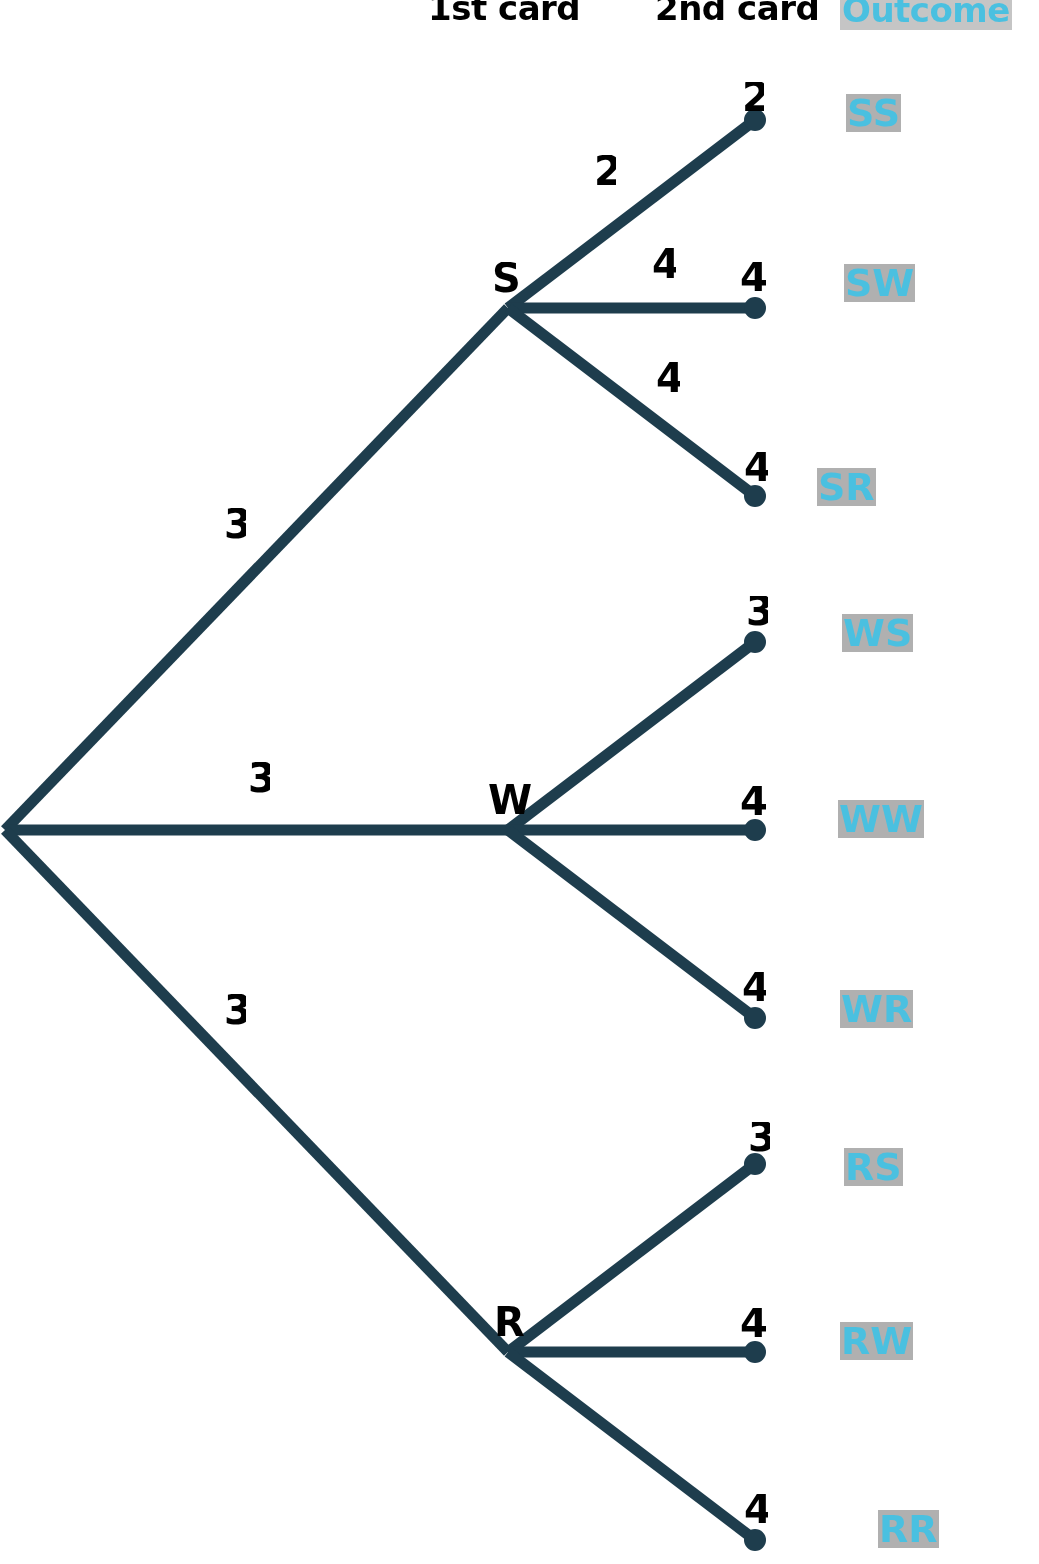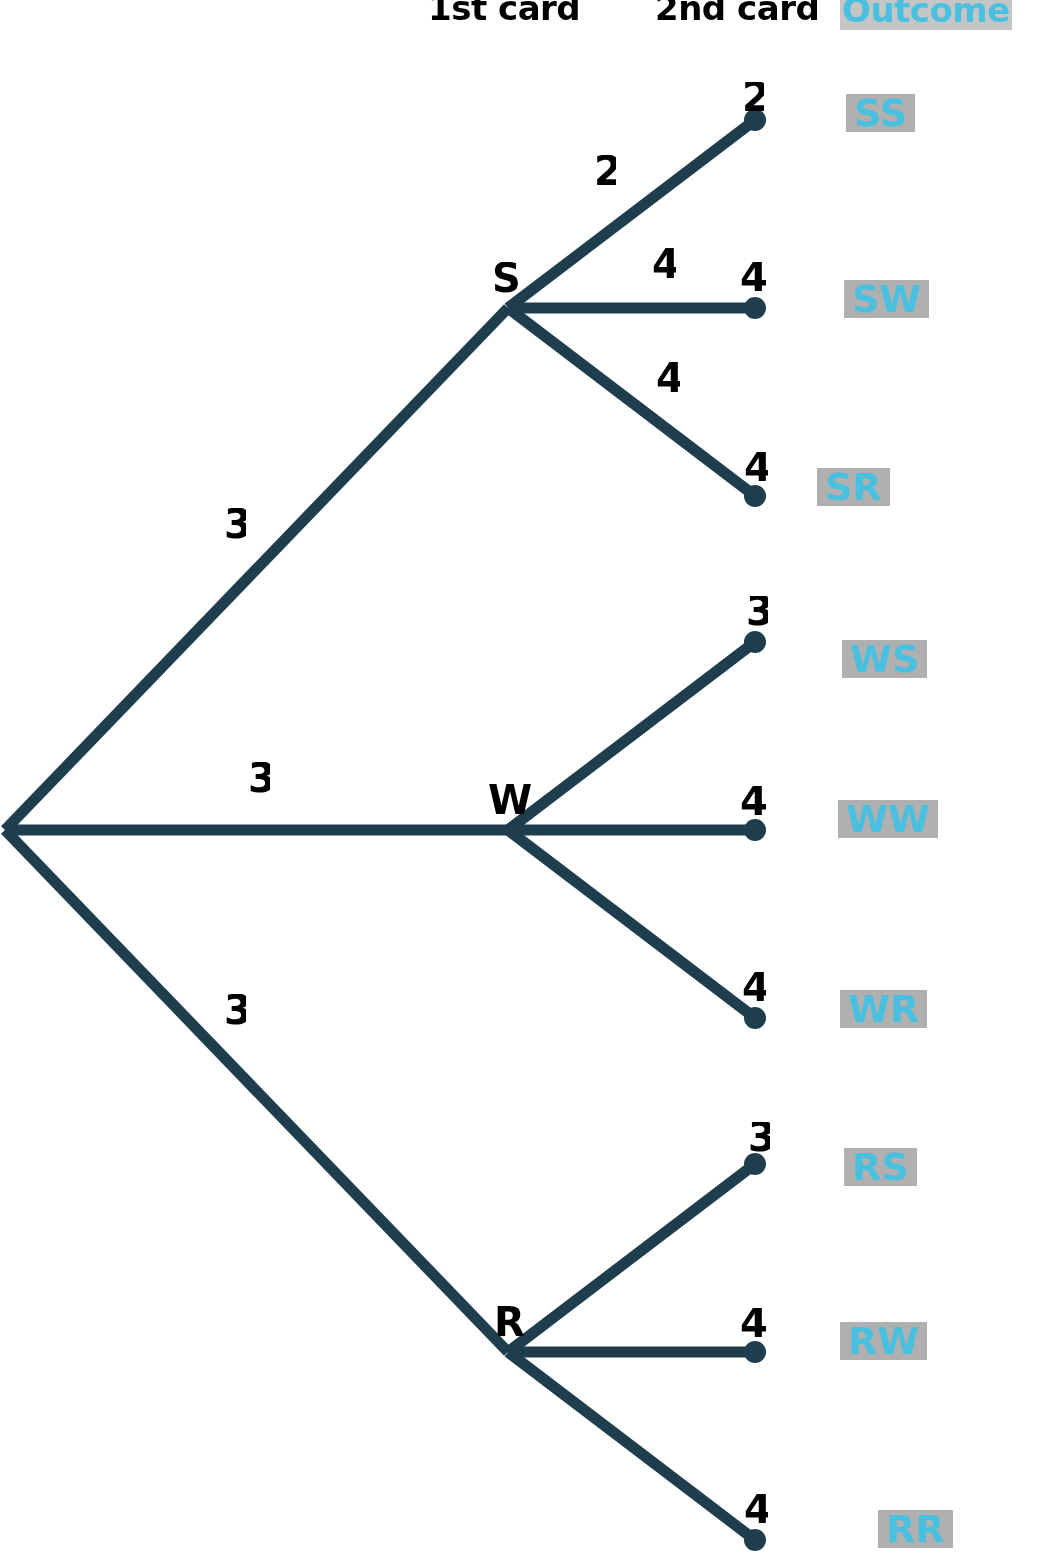--- a/index.html
+++ b/index.html
@@ -28,21 +28,21 @@
   }
 
   
   .outcome-label{
     position:absolute;
     font-weight:bold;
     font-size:38px;
     color:#4ac0e0;
     background:rgba(150,150,150,0.75);
     line-height:1.0;
-    padding:0 8px;
+    padding:0 1px;
     white-space:nowrap;
   }
 
   
   .node-label{
     position:absolute;
     font-weight:bold;
     font-size:40px;
     color:#000000;
     line-height:0.82;
@@ -133,24 +133,24 @@
 
   <div class="end-label" style="left:746px;top:596px;width:22px;height:44px;">3</div>
   <div class="end-label" style="left:740px;top:786px;width:30px;height:42px;">4</div>
   <div class="end-label" style="left:742px;top:972px;width:24px;height:44px;">4</div>
 
   <div class="end-label" style="left:748px;top:1122px;width:22px;height:42px;">3</div>
   <div class="end-label" style="left:740px;top:1308px;width:30px;height:42px;">4</div>
   <div class="end-label" style="left:744px;top:1494px;width:24px;height:44px;">4</div>
 
   <div class="outcome-label" style="left:846px;top:94px;">SS</div>
-  <div class="outcome-label" style="left:844px;top:280px;">SW</div>
+  <div class="outcome-label" style="left:844px;top:264px;">SW</div>
   <div class="outcome-label" style="left:817px;top:468px;">SR</div>
 
-  <div class="outcome-label" style="left:842px;top:640px;">WS</div>
+  <div class="outcome-label" style="left:842px;top:614px;">WS</div>
   <div class="outcome-label" style="left:838px;top:800px;">WW</div>
   <div class="outcome-label" style="left:840px;top:990px;text-align:right;">WR</div>
 
   <div class="outcome-label" style="left:844px;top:1136px;margin-top:12px;">RS</div>
   <div class="outcome-label" style="left:840px;top:1322px;text-align:center;">RW</div>
   <div class="outcome-label" style="left:844px;top:1510px;margin-left:34px;">RR</div>
 
 </div>
 
 </body></html>

